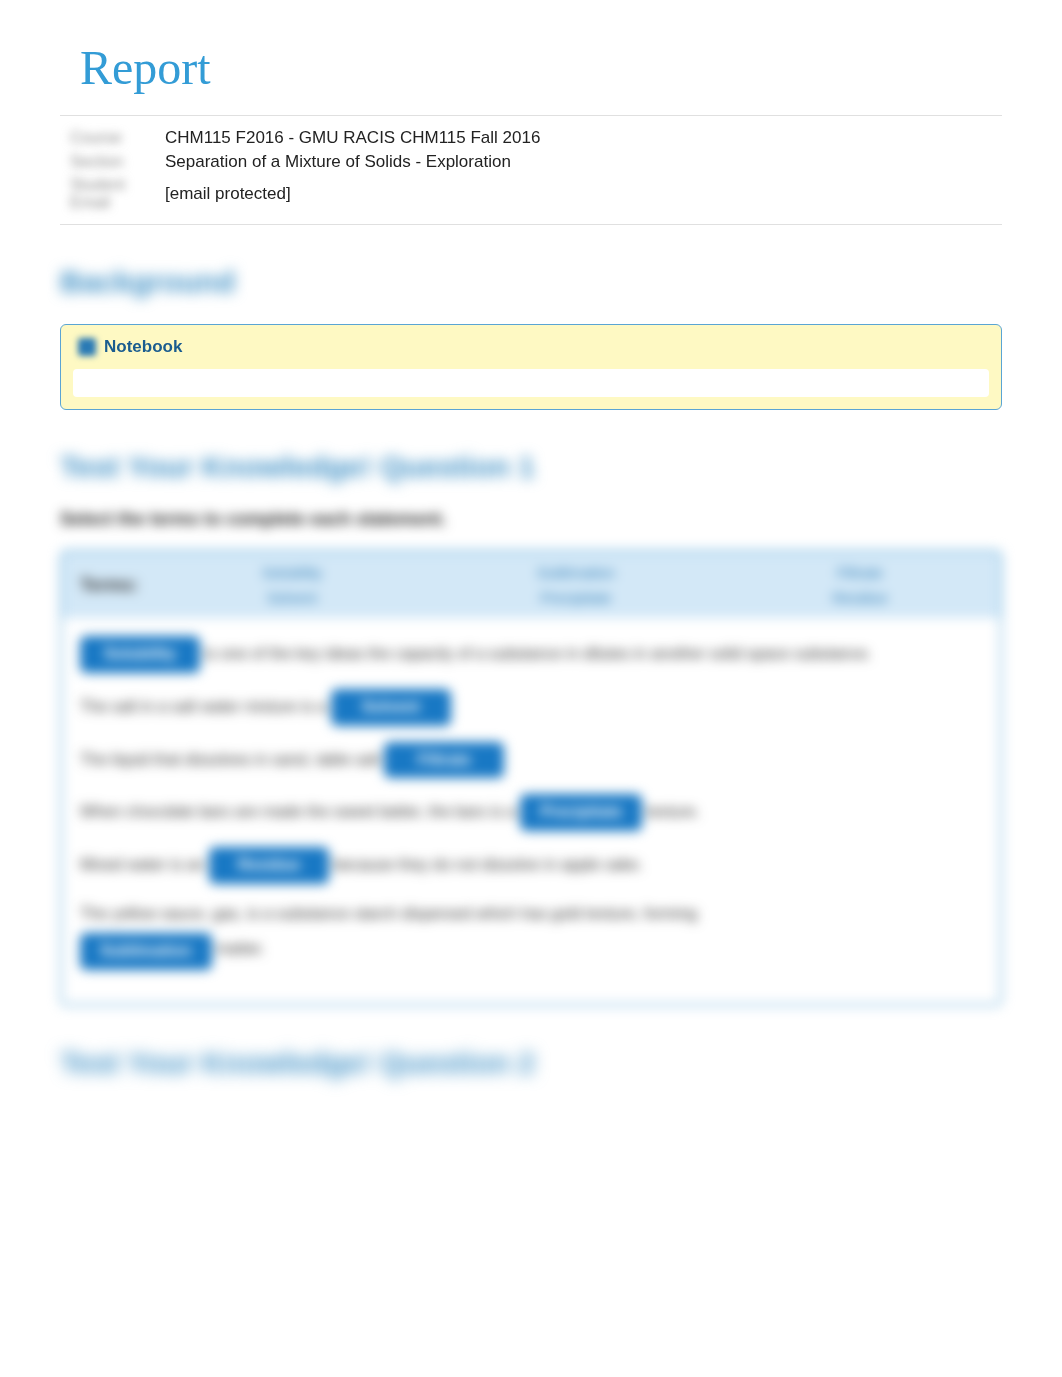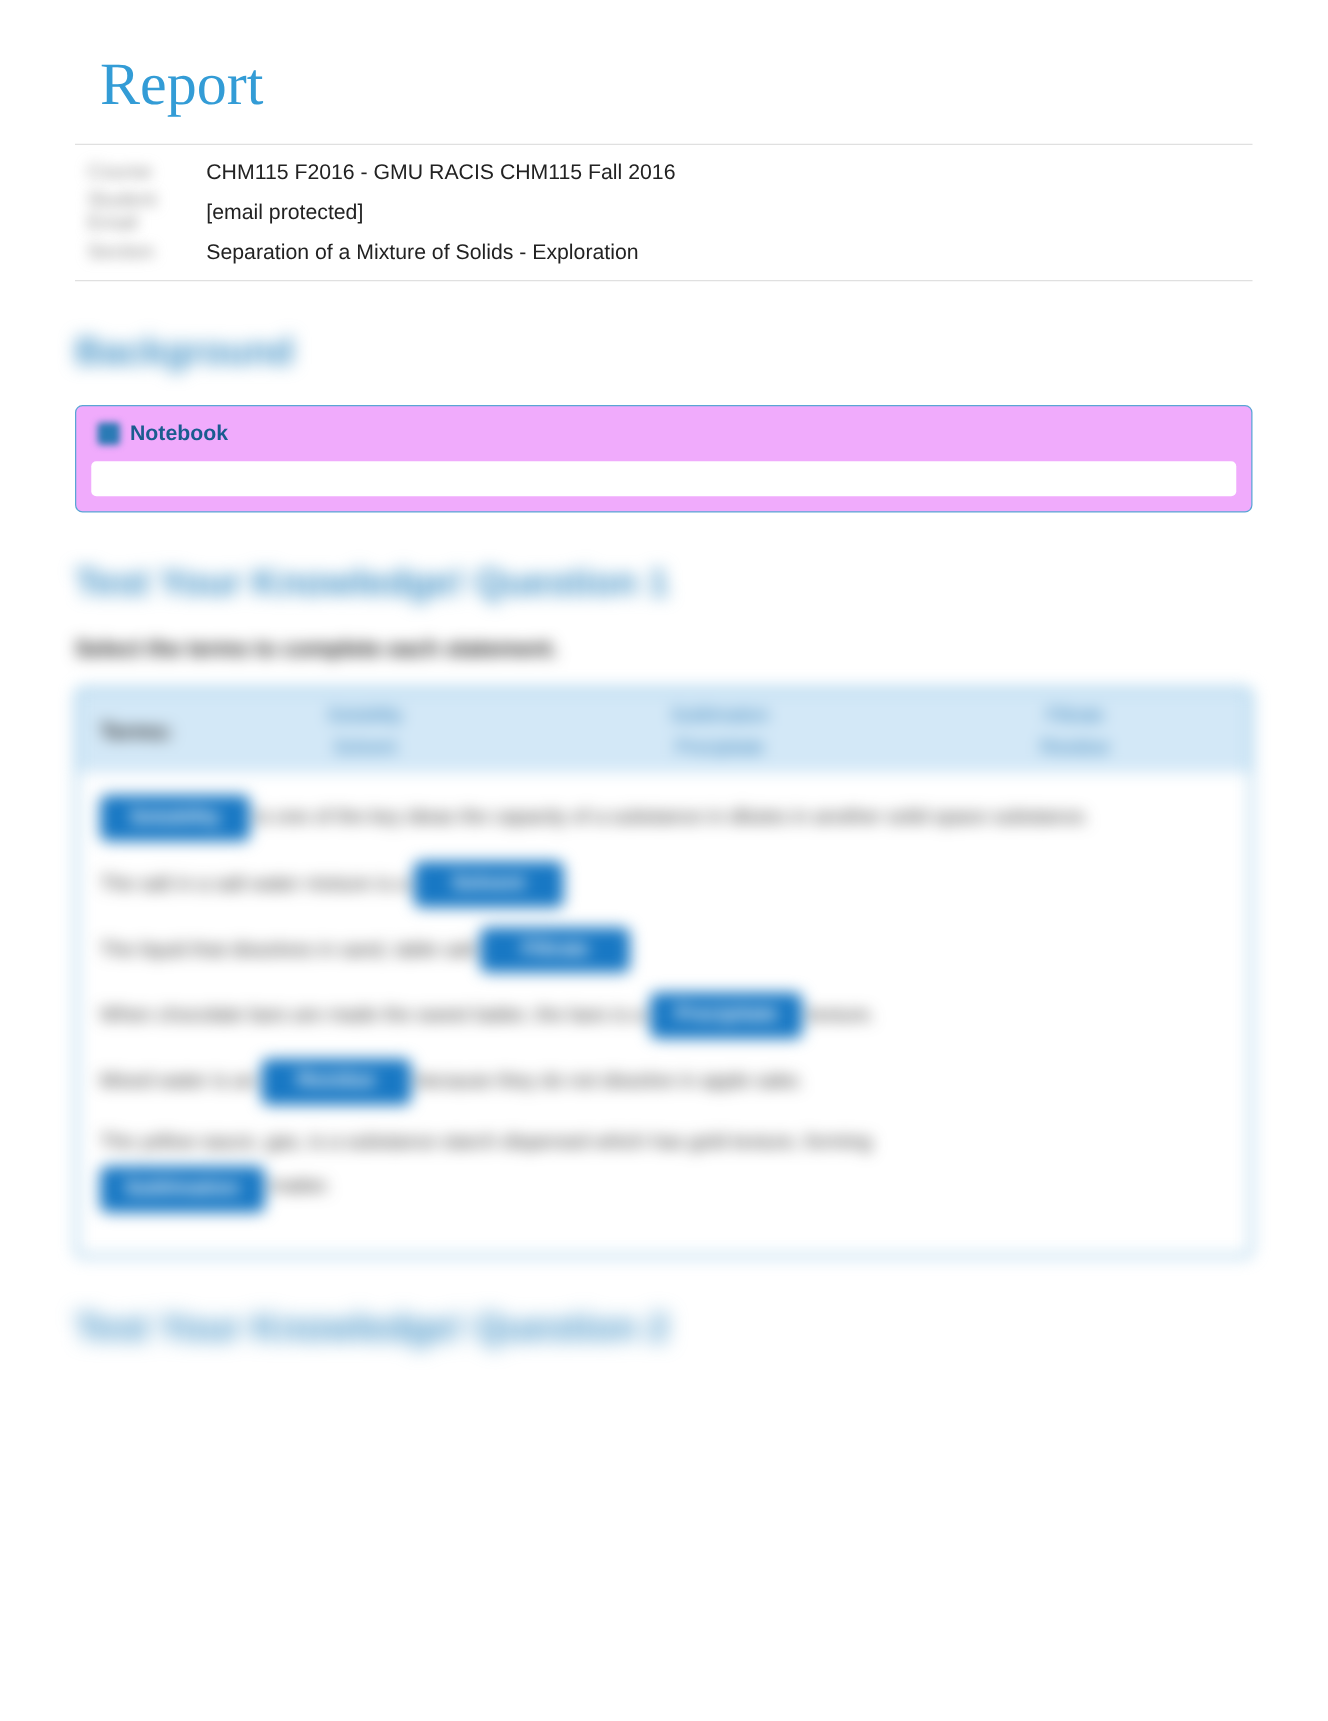--- a/index.html
+++ b/index.html
@@ -41,21 +41,21 @@
       color: #222;
     }
     .section-heading {
       font-size: 30px;
       font-weight: 700;
       color: #3d8fc5;
       margin: 30px 0 25px 0;
       filter: blur(7px);
     }
     .notebook-box {
-      background: #f0abfc;
+      background: #fef9c3;
       border: 1px solid #5aa5d4;
       border-radius: 6px;
       padding: 12px;
       margin-bottom: 40px;
     }
     .notebook-header {
       display: flex;
       align-items: center;
       gap: 8px;
       margin-bottom: 12px;
@@ -148,26 +148,26 @@
 <body>
 
 <h1 class="page-title">Report</h1>
 
 <div class="meta-block">
   <div class="meta-row">
     <span class="meta-label">Course</span>
     <span class="meta-value">CHM115 F2016 - GMU RACIS CHM115 Fall 2016</span>
   </div>
   <div class="meta-row">
+    <span class="meta-label">Section</span>
+    <span class="meta-value">Separation of a Mixture of Solids - Exploration</span>
+  </div>
+  <div class="meta-row">
     <span class="meta-label">Student Email</span>
     <span class="meta-value">[email protected]</span>
-  </div>
-  <div class="meta-row">
-    <span class="meta-label">Section</span>
-    <span class="meta-value">Separation of a Mixture of Solids - Exploration</span>
   </div>
 </div>
 
 <h2 class="section-heading">Background</h2>
 
 <div class="notebook-box">
   <div class="notebook-header">
     <span class="notebook-icon"></span>
     <span class="notebook-title">Notebook</span>
   </div>

